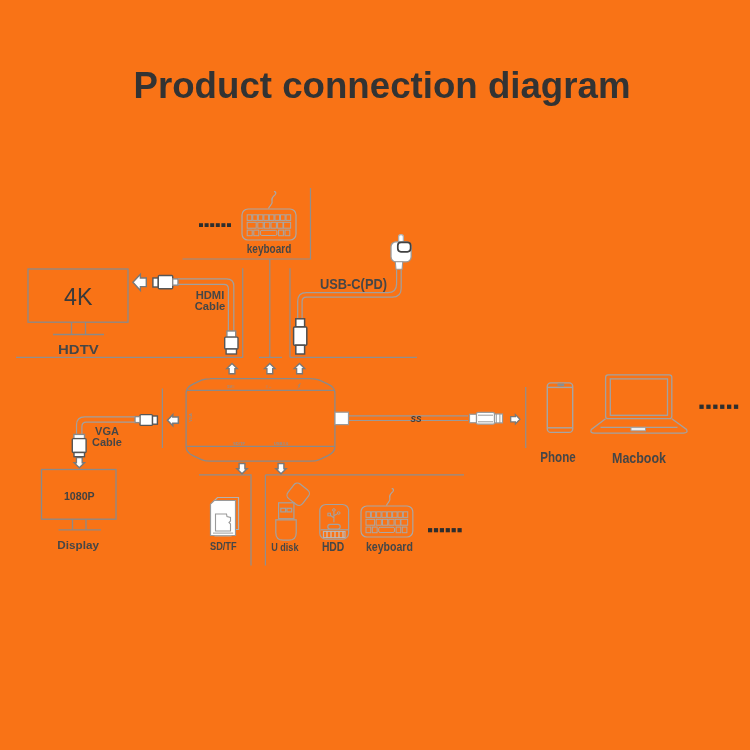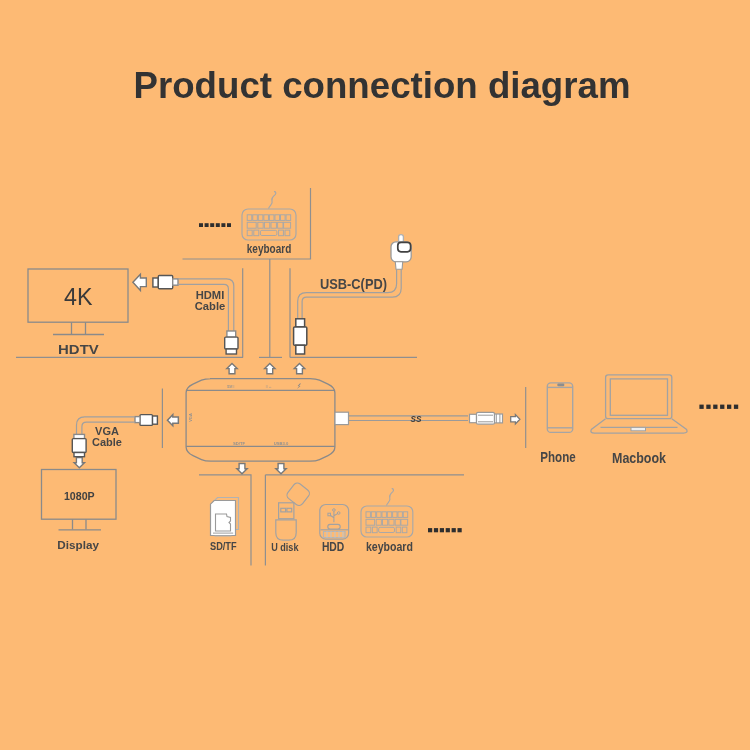--- a/index.html
+++ b/index.html
@@ -1,16 +1,16 @@
 <!DOCTYPE html>
 <html><head>
 <meta charset="utf-8">
 <style>
 html,body{margin:0;padding:0;background:#ffffff;}
-#c{position:relative;width:750px;height:750px;background:#fdba74;overflow:hidden;transform:translateZ(0);}
+#c{position:relative;width:750px;height:750px;background:#f97316;overflow:hidden;transform:translateZ(0);}
 text{font-family:"Liberation Sans",sans-serif;-webkit-font-smoothing:antialiased;}
 </style>
 </head>
 <body>
 <div id="c">
 <svg width="750" height="750" viewBox="0 0 750 750" style="filter:opacity(1);">
 <defs>
   <path id="arrS" d="M0,-5.1 L5.15,-0.1 L2.9,-0.1 L2.9,5.1 L-2.9,5.1 L-2.9,-0.1 L-5.15,-0.1 Z"></path>
   <path id="arrB" d="M-6.7,0 L0.8,-8.1 L0.8,-4.3 L6.7,-4.3 L6.7,4.3 L0.8,4.3 L0.8,8.1 Z"></path>
   <g id="kbd" fill="none" stroke="#a8a8a8" stroke-width="1.2">

